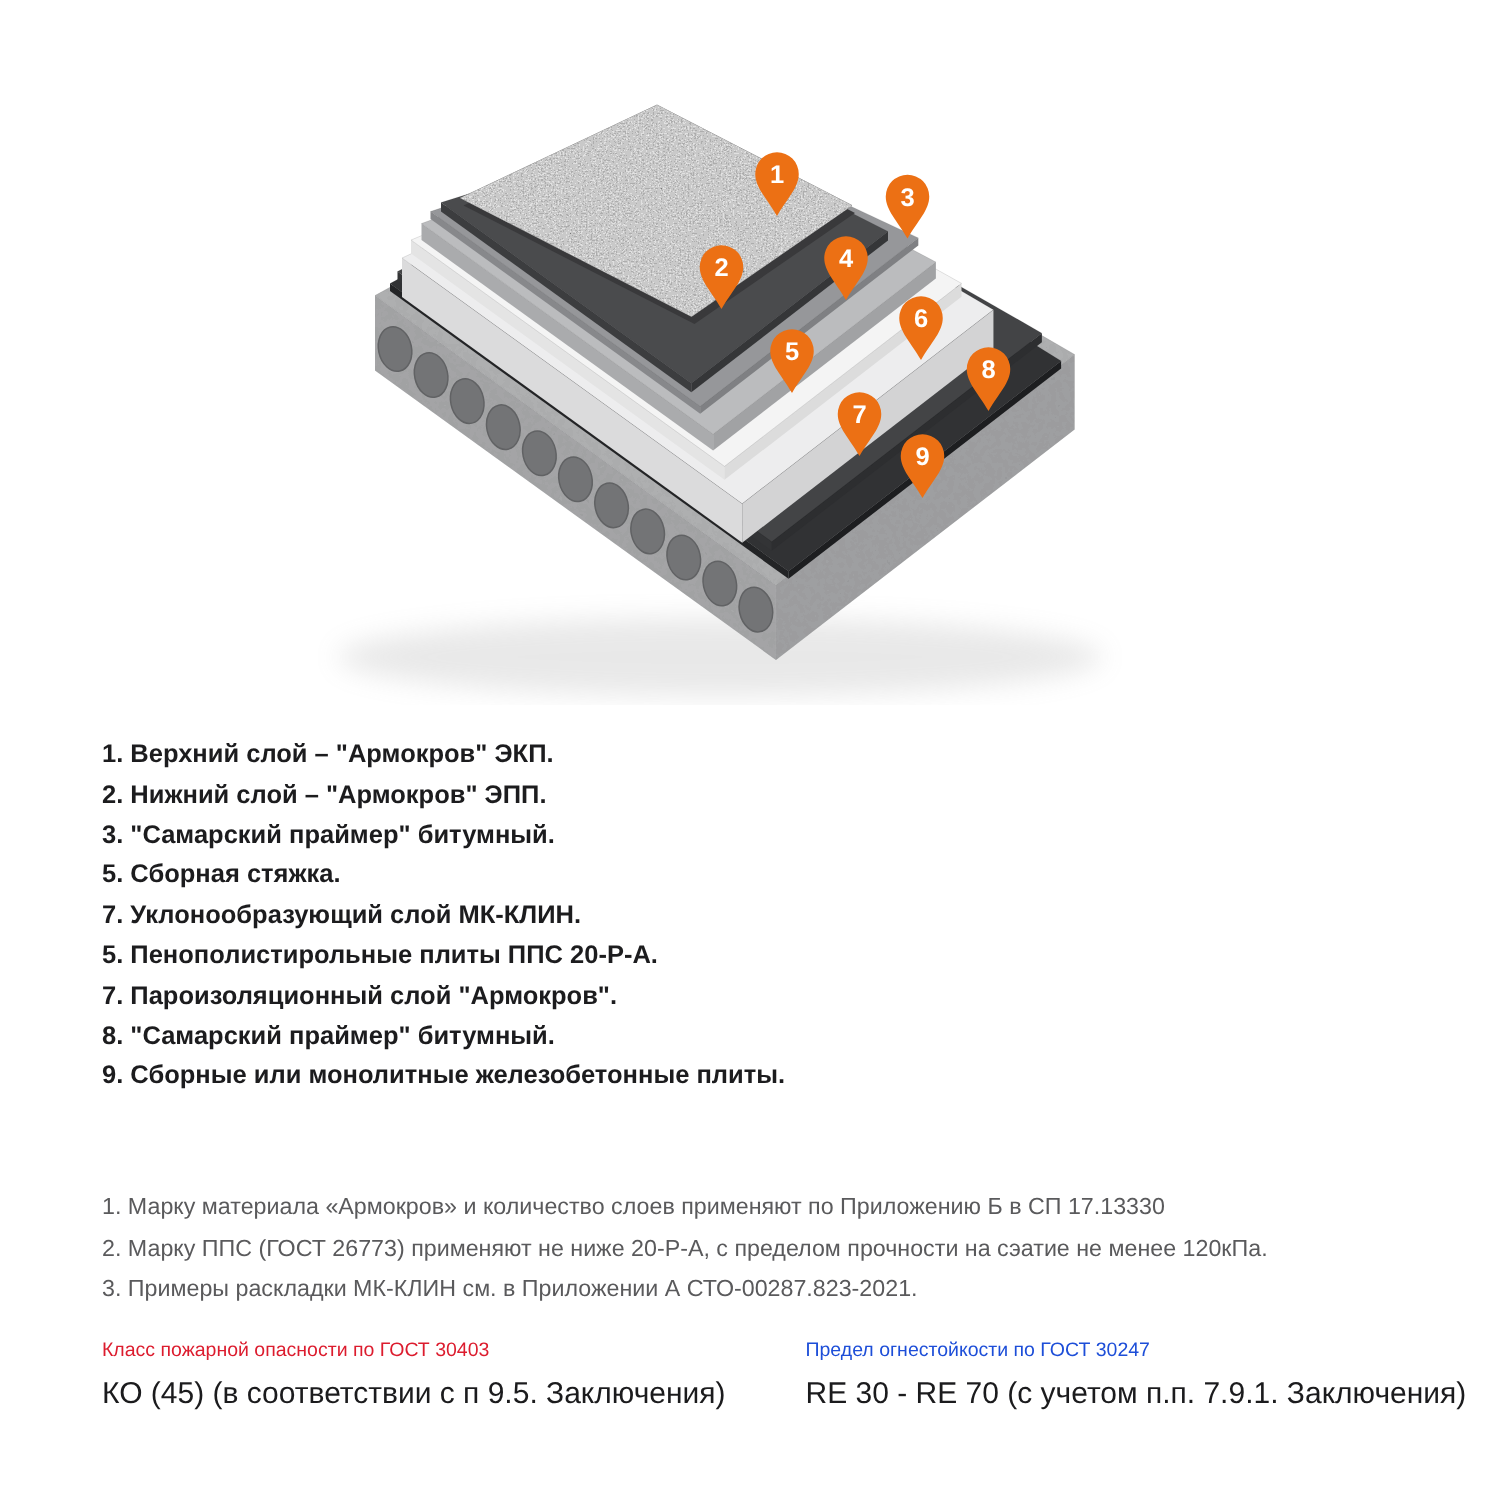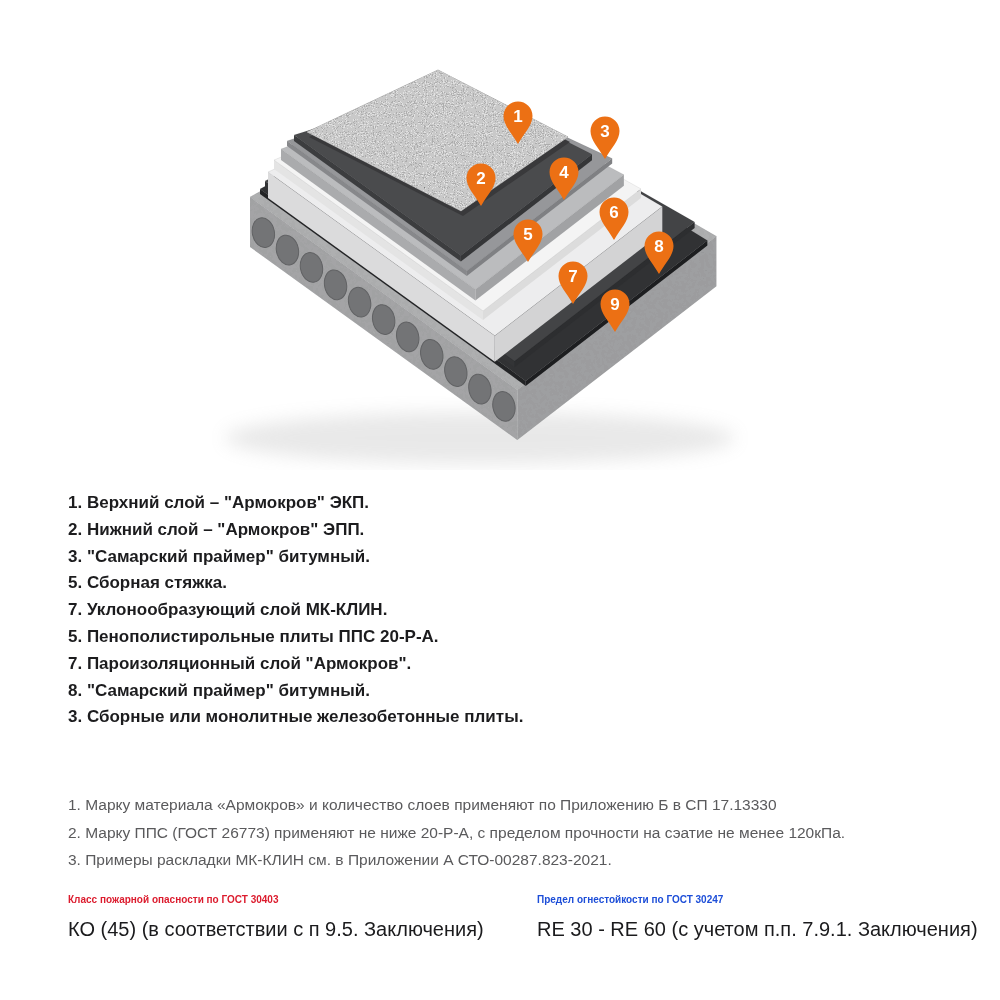--- a/index.html
+++ b/index.html
@@ -7,21 +7,21 @@
         font-family:"Liberation Sans",sans-serif;overflow:hidden;}
   #diagram{position:absolute;left:0;top:0;width:1000px;height:470px;display:block;}
   #legend{position:absolute;left:68px;top:490px;}
   .legend-item{font-size:17px;font-weight:700;color:#1c1c1e;line-height:26.8px;white-space:nowrap;}
   #notes{position:absolute;left:68px;top:779px;margin-top:12px;}
   .note-item{font-size:15.5px;font-weight:400;color:#5a5a5c;line-height:27.5px;white-space:nowrap;}
   .fire-row{position:absolute;left:0;top:891px;width:1000px;}
   .fire-col{position:absolute;top:0;}
   .fire-col.first{left:68px;}
   .fire-col.second{left:537px;}
-  .fire-heading{font-size:10px;font-weight:700;line-height:18px;white-space:nowrap;}
+  .fire-heading{font-size:13px;font-weight:400;line-height:18px;white-space:nowrap;}
   .fire-value{font-size:20px;font-weight:400;color:#1b1b1d;margin-top:9px;white-space:nowrap;}
   .pin-num{font-family:"Liberation Sans",sans-serif;font-weight:700;}
 </style>
 </head>
 <body>
 
 <div class="page">
 
   <svg id="diagram" viewBox="0 0 1000 470">
     <defs>
@@ -153,33 +153,33 @@
 
   <div id="legend">
       <div class="legend-item">1. Верхний слой – "Армокров" ЭКП.</div>
       <div class="legend-item">2. Нижний слой – "Армокров" ЭПП.</div>
       <div class="legend-item">3. "Самарский праймер" битумный.</div>
       <div class="legend-item">5. Сборная стяжка.</div>
       <div class="legend-item">7. Уклонообразующий слой МК-КЛИН.</div>
       <div class="legend-item">5. Пенополистирольные плиты ППС 20-Р-А.</div>
       <div class="legend-item">7. Пароизоляционный слой "Армокров".</div>
       <div class="legend-item">8. "Самарский праймер" битумный.</div>
-      <div class="legend-item">3. Сборные или монолитные железобетонные плиты.</div>
+      <div class="legend-item">9. Сборные или монолитные железобетонные плиты.</div>
     </div>
 
   <div id="notes">
       <div class="note-item">1. Марку материала «Армокров» и количество слоев применяют по Приложению Б в СП 17.13330</div>
       <div class="note-item">2. Марку ППС (ГОСТ 26773) применяют не ниже 20-Р-А, с пределом прочности на сэатие не менее 120кПа.</div>
       <div class="note-item">3. Примеры раскладки МК-КЛИН см. в Приложении А СТО-00287.823-2021.</div>
     </div>
 
   <div class="fire-row">
     <div class="fire-col first">
       <div class="fire-heading" style="color: rgb(220, 28, 46);">Класс пожарной опасности по ГОСТ 30403</div>
       <div class="fire-value">КО (45) (в соответствии с п 9.5. Заключения)</div>
     </div>
     <div class="fire-col second">
       <div class="fire-heading" style="color: #1d4ed8;">Предел огнестойкости по ГОСТ 30247</div>
-      <div class="fire-value">RE 30 - RE 60 (с учетом п.п. 7.9.1. Заключения)</div>
+      <div class="fire-value">RE 30 - RE 70 (с учетом п.п. 7.9.1. Заключения)</div>
     </div>
   </div>
 
 </div>
 
 </body></html>

